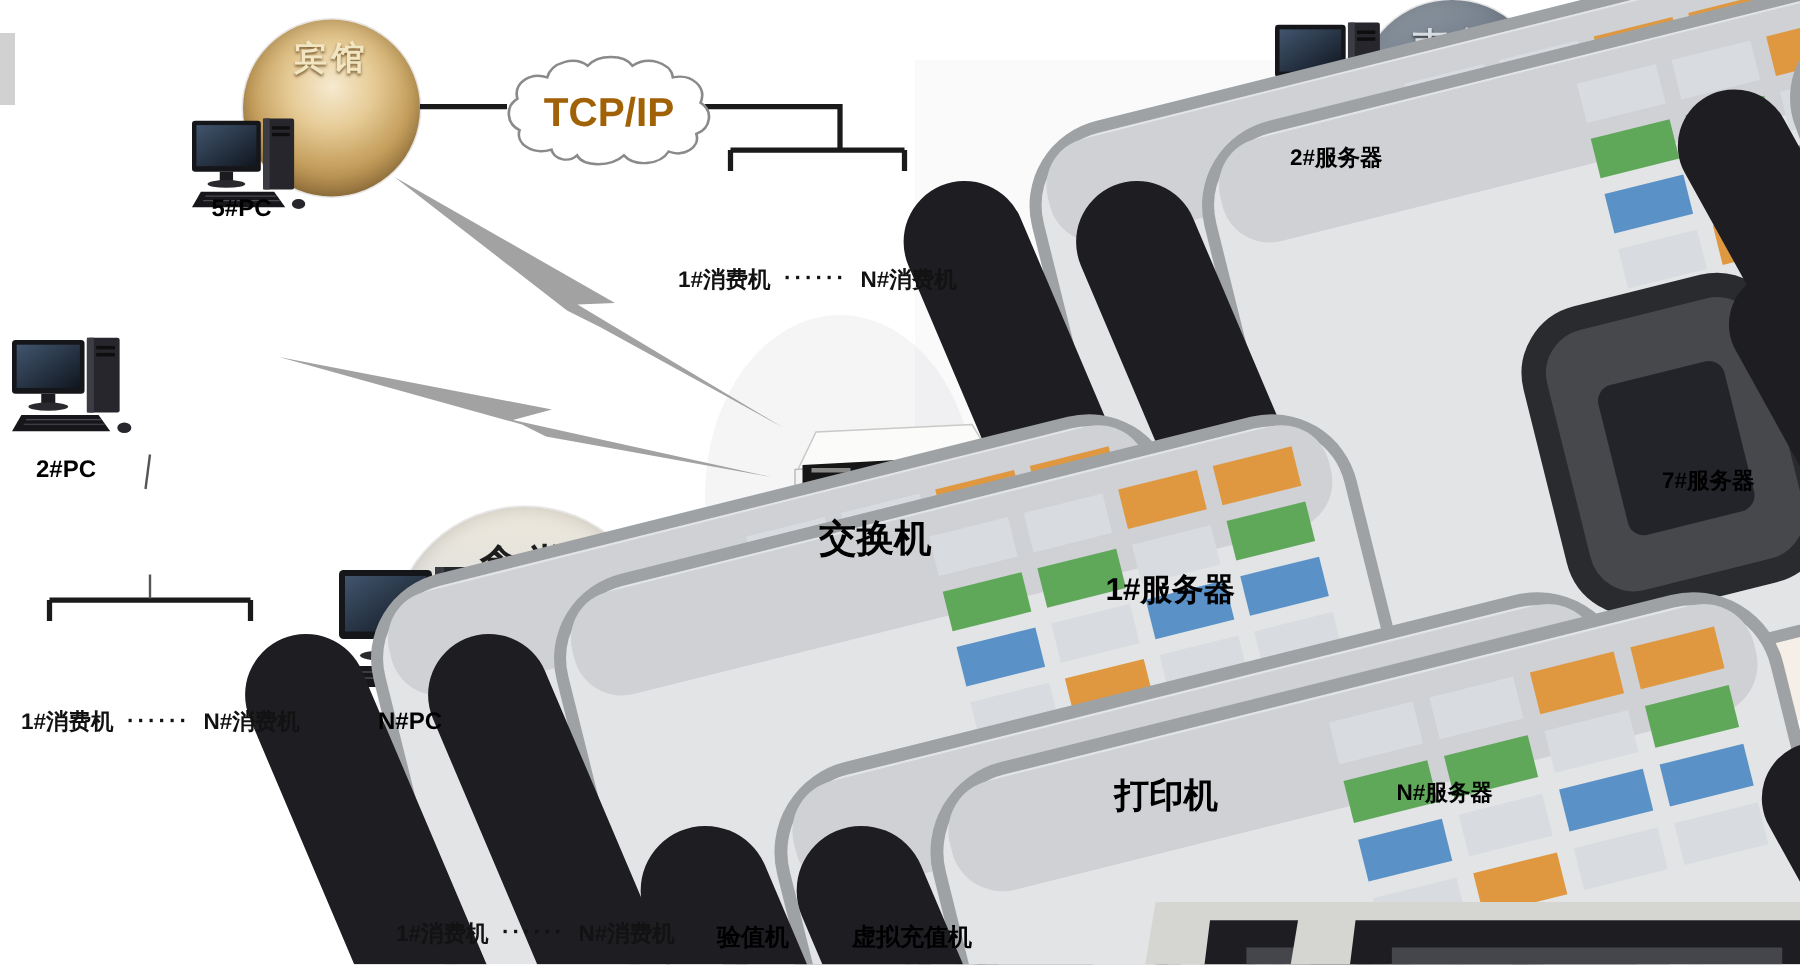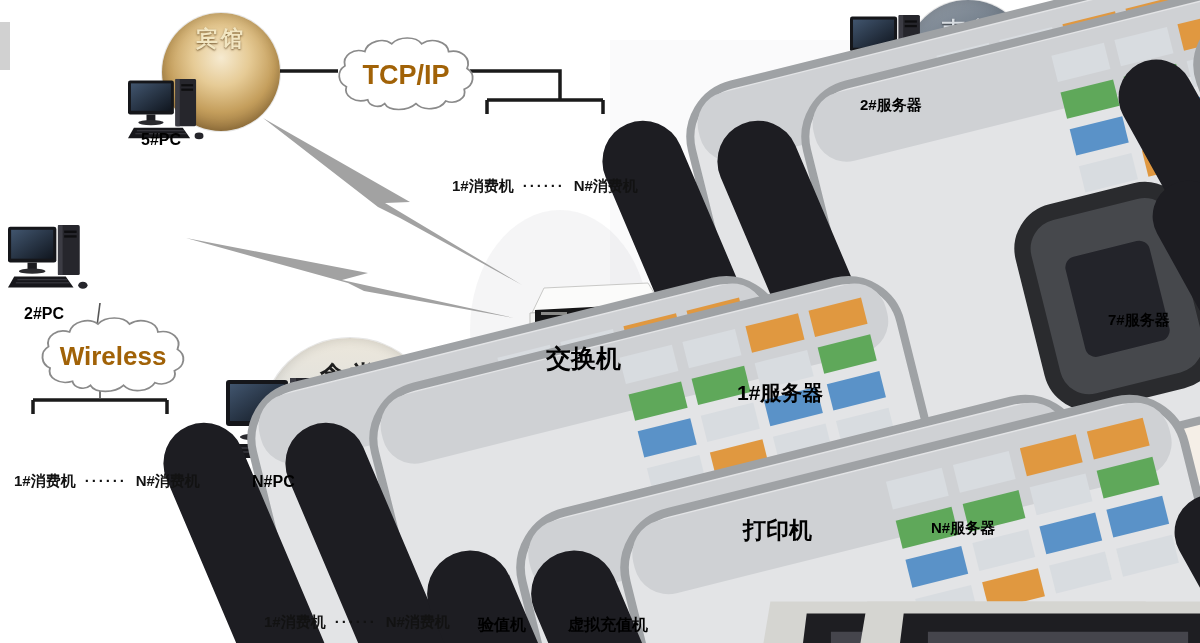--- a/index.html
+++ b/index.html
@@ -224,26 +224,20 @@
     <use href="#vald" transform="translate(478,553) scale(0.80)"></use>
     <use href="#vald" transform="translate(575,553) scale(0.80)"></use>
   </svg>
 
   <div class="cloud" style="left:335px;top:36px;width:142px;height:78px">
     <svg viewBox="0 0 200 120" preserveAspectRatio="none">
         <path d="M46,98 C28,104 12,92 16,78 C4,72 2,54 14,46 C10,30 26,18 42,24 C46,8 68,2 80,12 C90,0 114,0 122,12 C136,2 158,8 160,24 C178,20 192,34 186,50 C198,58 196,76 182,82 C186,96 170,106 156,100 C148,114 124,116 114,104 C102,116 76,116 70,104 C62,112 48,108 46,98 Z" fill="#ffffff" stroke="#8a8a8a" stroke-width="2.5"></path>
       </svg>
     <div class="cloud-label" style="font-size:27px">TCP/IP</div>
   </div>
-  <div class="cloud" style="left:38px;top:316px;width:150px;height:80px">
-    <svg viewBox="0 0 200 120" preserveAspectRatio="none">
-        <path d="M46,98 C28,104 12,92 16,78 C4,72 2,54 14,46 C10,30 26,18 42,24 C46,8 68,2 80,12 C90,0 114,0 122,12 C136,2 158,8 160,24 C178,20 192,34 186,50 C198,58 196,76 182,82 C186,96 170,106 156,100 C148,114 124,116 114,104 C102,116 76,116 70,104 C62,112 48,108 46,98 Z" fill="#ffffff" stroke="#8a8a8a" stroke-width="2.5"></path>
-      </svg>
-    <div class="cloud-label" style="font-size:26px">Wireless</div>
-  </div>
   <div class="cloud" style="left:380px;top:424px;width:168px;height:88px">
     <svg viewBox="0 0 200 120" preserveAspectRatio="none">
         <path d="M46,98 C28,104 12,92 16,78 C4,72 2,54 14,46 C10,30 26,18 42,24 C46,8 68,2 80,12 C90,0 114,0 122,12 C136,2 158,8 160,24 C178,20 192,34 186,50 C198,58 196,76 182,82 C186,96 170,106 156,100 C148,114 124,116 114,104 C102,116 76,116 70,104 C62,112 48,108 46,98 Z" fill="#ffffff" stroke="#8a8a8a" stroke-width="2.5"></path>
       </svg>
     <div class="cloud-label" style="font-size:23px">RS485/CAN</div>
   </div>
   <div class="cloud" style="left:846px;top:131px;width:122px;height:70px">
     <svg viewBox="0 0 200 120" preserveAspectRatio="none">
         <path d="M46,98 C28,104 12,92 16,78 C4,72 2,54 14,46 C10,30 26,18 42,24 C46,8 68,2 80,12 C90,0 114,0 122,12 C136,2 158,8 160,24 C178,20 192,34 186,50 C198,58 196,76 182,82 C186,96 170,106 156,100 C148,114 124,116 114,104 C102,116 76,116 70,104 C62,112 48,108 46,98 Z" fill="#ffffff" stroke="#8a8a8a" stroke-width="2.5"></path>
       </svg>

